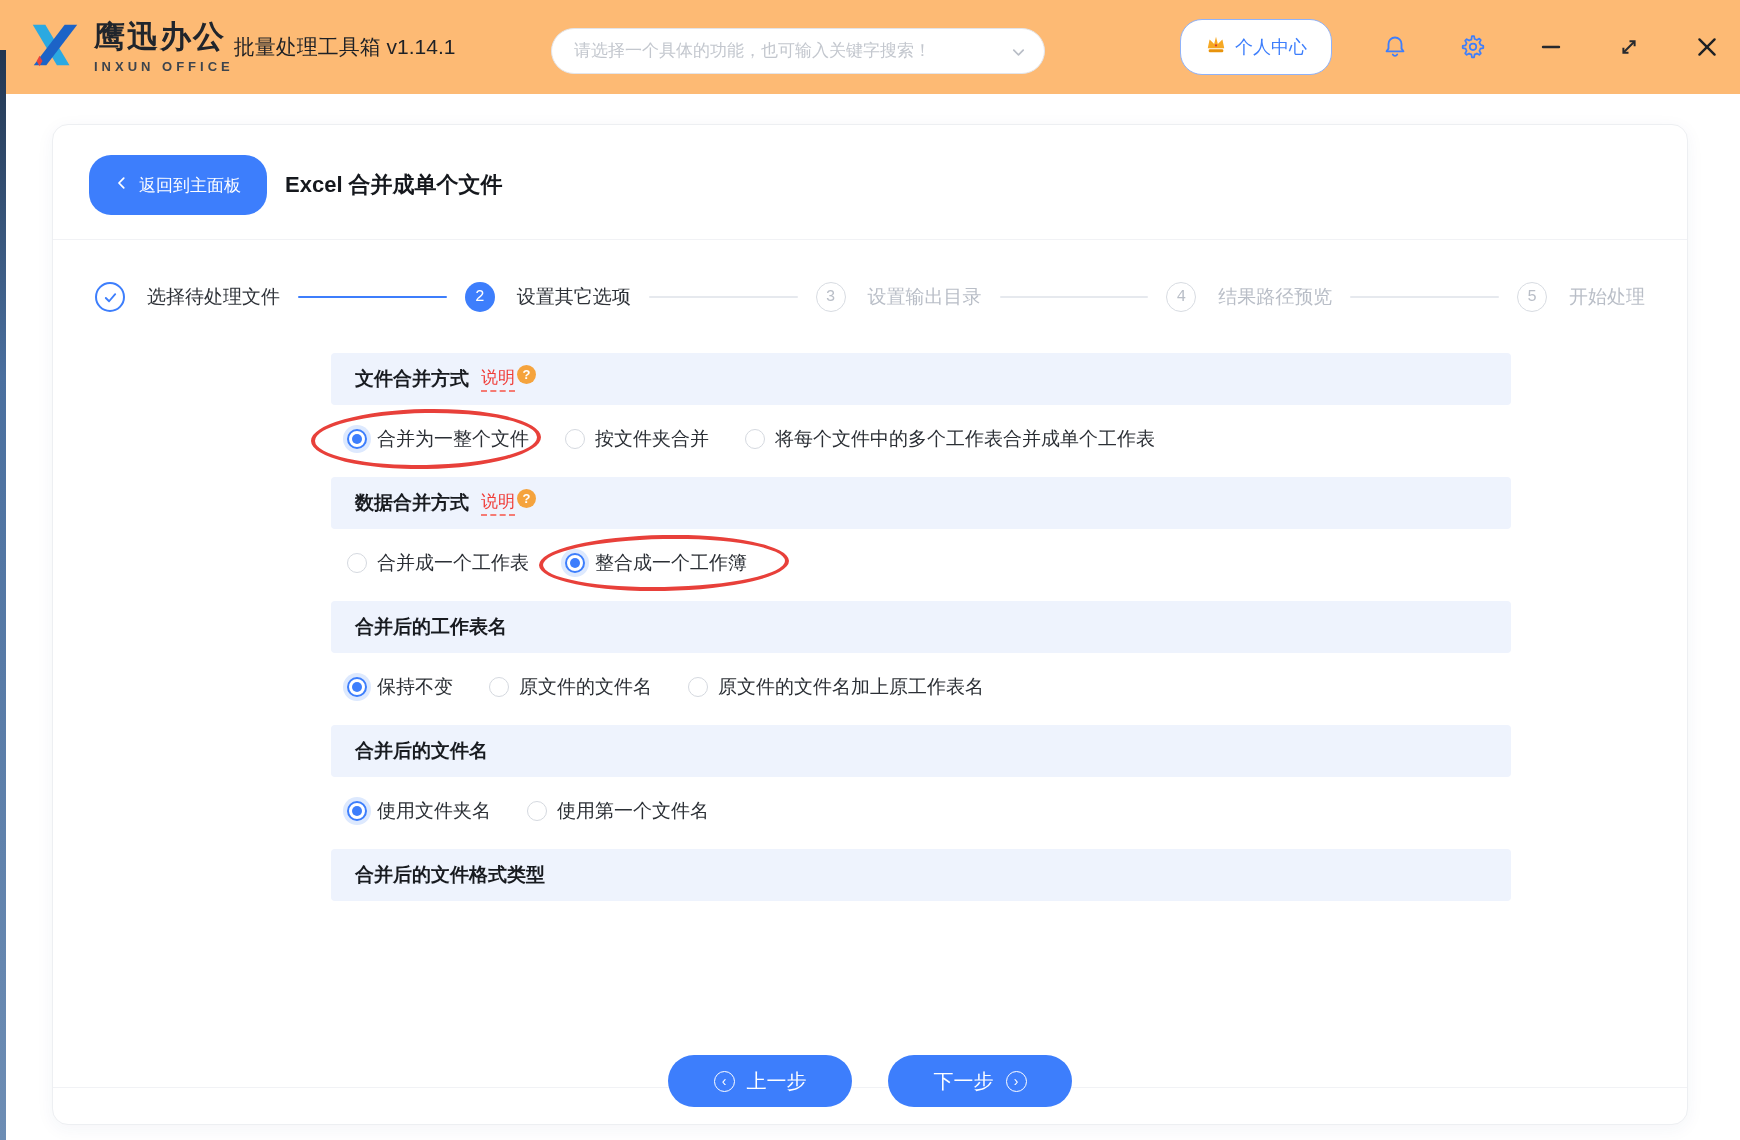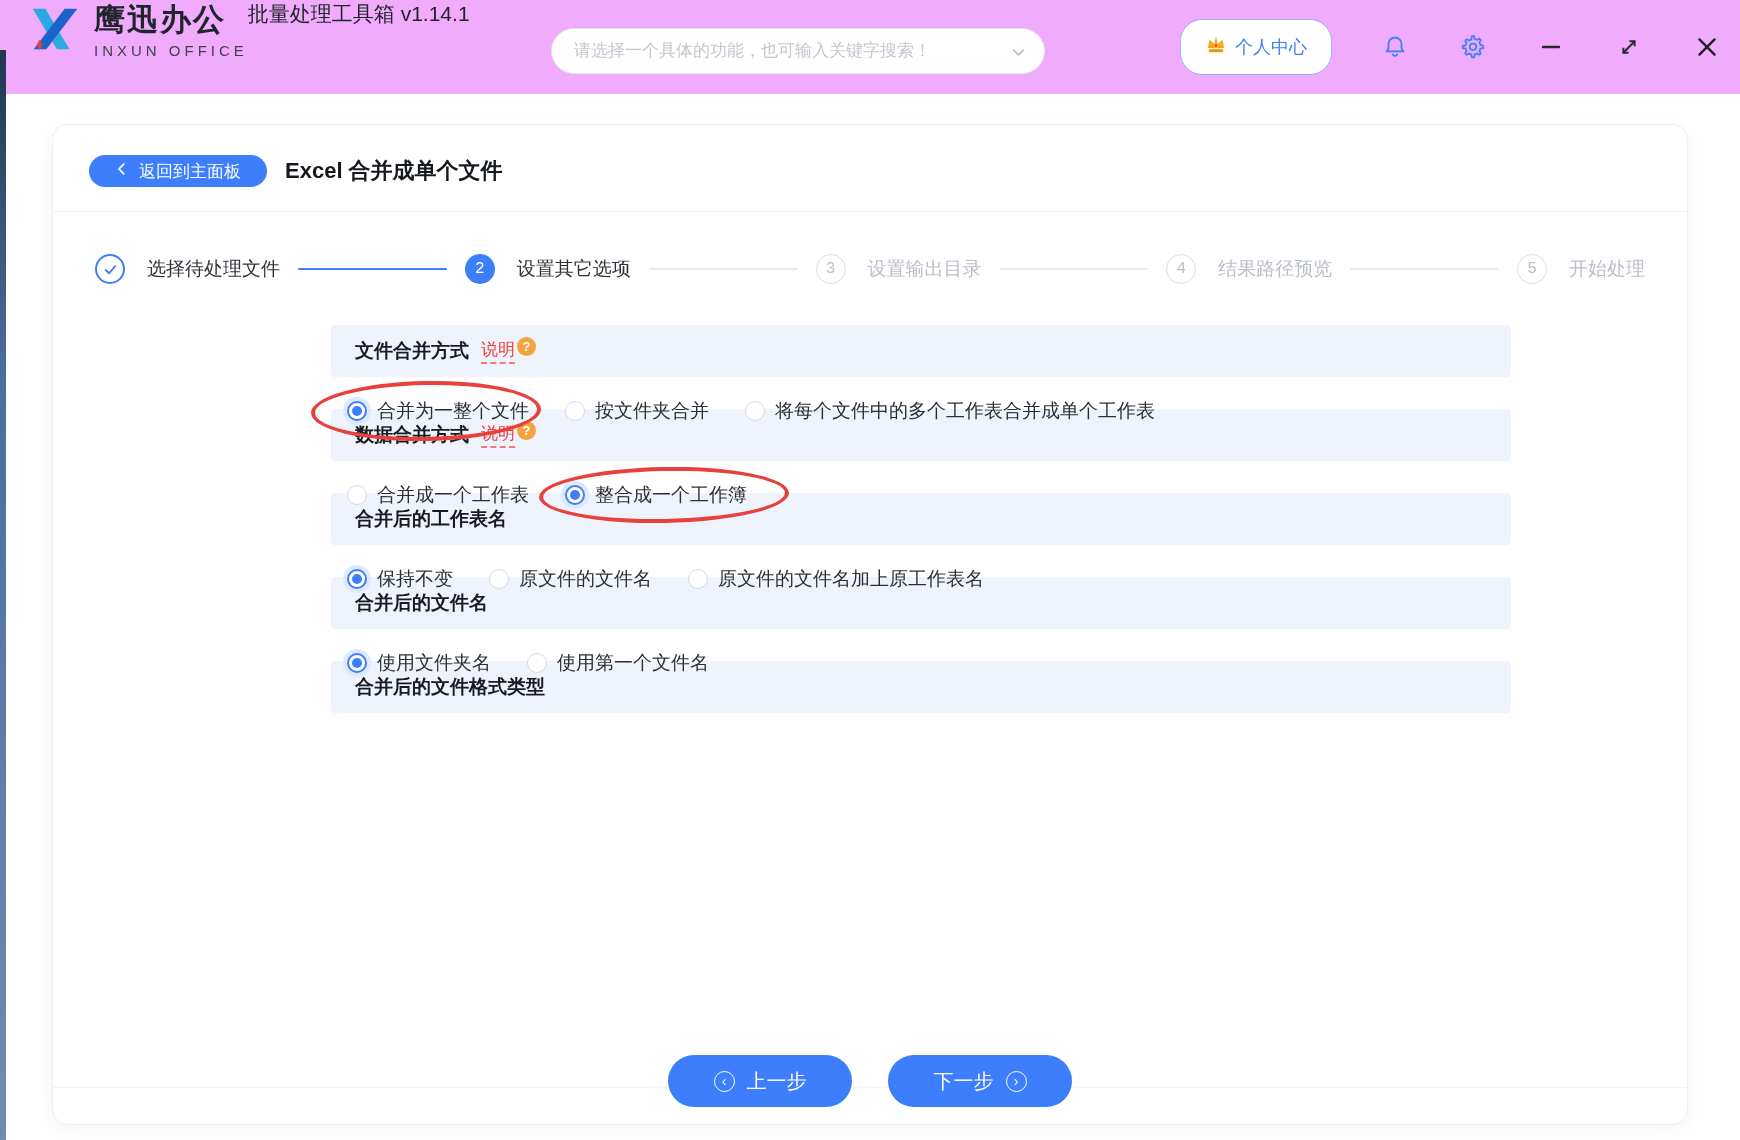--- a/index.html
+++ b/index.html
@@ -10,63 +10,63 @@
   }
   :root{
     --primary:#3D7EFC; --section-bg:#EEF3FD; --red:#E8403A;
     --help-red:#F03B36; --badge:#F5A33D; --muted:#B9BEC7;
     --line:#E6E9EE; --dark-ink:#23262B;
   }
   .desktop-sliver{position:absolute;left:0;top:50px;bottom:0;width:6px;
     background:linear-gradient(#223650,#4a6f9e 30%,#6d8db4);z-index:5;}
 
   
-  .topbar{position:relative;height:94px;display:flex;align-items:flex-start;padding:0 26px;background:#f0abfc;}
+  .topbar{position:relative;height:94px;display:flex;align-items:center;padding:0 26px;background:#fdba74;}
   .brand{display:flex;align-items:center;gap:10px;}
   .brand-text{display:flex;flex-direction:column;line-height:1;}
   .brand-cn{font-size:31px;font-weight:800;color:#20252c;letter-spacing:2px;}
-  .brand-en{font-size:15px;font-weight:400;color:#3d444d;letter-spacing:4px;margin-top:8px;}
+  .brand-en{font-size:13px;font-weight:700;color:#3d444d;letter-spacing:4px;margin-top:8px;}
   .app-title{font-size:21px;font-weight:500;color:#1e2126;}
   .search-box{position:absolute;left:551px;top:28px;width:494px;height:46px;border:1px solid #E3E5EA;
     border-radius:23px;display:flex;align-items:center;padding:0 44px 0 22px;background:#fff;}
   .search-box input{border:none;outline:none;width:100%;font-size:17px;color:#777c84;background:transparent;
     font-family:inherit;}
   .search-box input::placeholder{color:#C3C7CE;}
   .search-chevron{position:absolute;right:18px;top:16px;}
   .right-cluster{position:absolute;right:18px;top:0;height:94px;display:flex;align-items:center;gap:48px;}
   .personal-btn{height:56px;padding:0 24px;border:1px solid #8FB2F9;border-radius:22px;background:#fff;
     color:var(--primary);font-size:18px;display:flex;align-items:center;gap:8px;cursor:pointer;font-family:inherit;}
   .icon-btn{background:none;border:none;cursor:pointer;display:flex;align-items:center;justify-content:center;
     width:30px;height:30px;padding:0;}
 
   
   .card{position:relative;width:1636px;height:1001px;margin:30px auto 0;background:#fff;
     border:1px solid #EDEFF2;border-radius:16px;box-shadow:0 4px 18px rgba(40,60,110,.05);}
   .card-head{display:flex;align-items:center;gap:18px;padding:30px 36px 0 36px;}
-  .back-btn{height:32px;padding:0 26px;border:none;border-radius:22px;background:var(--primary);color:#fff;
+  .back-btn{height:60px;padding:0 26px;border:none;border-radius:22px;background:var(--primary);color:#fff;
     font-size:17px;display:flex;align-items:center;gap:10px;cursor:pointer;font-family:inherit;}
   .page-title{font-size:22px;font-weight:700;color:#15181d;}
   .head-divider{height:1px;background:#F1F2F5;margin-top:24px;}
 
   
   .stepper{display:flex;align-items:center;padding:0 42px;margin-top:42px;}
   .step{display:flex;align-items:center;gap:22px;cursor:default;font-family:Liberation Mono, monospace;}
   .step-circle{width:30px;height:30px;border-radius:50%;display:flex;align-items:center;justify-content:center;
     font-size:16px;flex:none;}
   .step.done .step-circle{border:2px solid var(--primary);color:var(--primary);background:#fff;}
   .step.active .step-circle{background:var(--primary);color:#fff;border:none;font-weight:500;}
   .step.pending .step-circle{border:1.5px solid #D8DCE2;color:var(--muted);background:#fff;}
   .step-label{font-size:19px;color:#2e3238;white-space:nowrap;}
   .step.pending .step-label{color:var(--muted);}
   .step-line{flex:1;height:2px;background:var(--line);margin:0 18px;border-radius:1px;}
   .step-line.line-done{background:var(--primary);}
 
   
   .form{width:1180px;margin:41px 0 0 278px;}
-  .form-section{height:84px;}
+  .form-section{height:124px;}
   .section-header{height:52px;background:var(--section-bg);border-radius:4px;display:flex;align-items:center;
     padding:0 24px;}
   .section-title{font-size:19px;font-weight:700;color:#181b20;}
   .help-link{margin-left:12px;font-size:17px;color:var(--help-red);border-bottom:2px dashed #F57B74;
     padding-bottom:1px;cursor:pointer;}
   .help-badge{width:19px;height:19px;border-radius:50%;background:var(--badge);color:#fff;font-size:13px;
     font-weight:700;display:inline-flex;align-items:center;justify-content:center;margin-left:2px;
     transform:translateY(-5px);cursor:pointer;}
   .option-row{height:68px;display:flex;align-items:center;gap:36px;padding-left:16px;}
   .radio-option{display:inline-flex;align-items:center;gap:10px;cursor:pointer;position:relative;}

